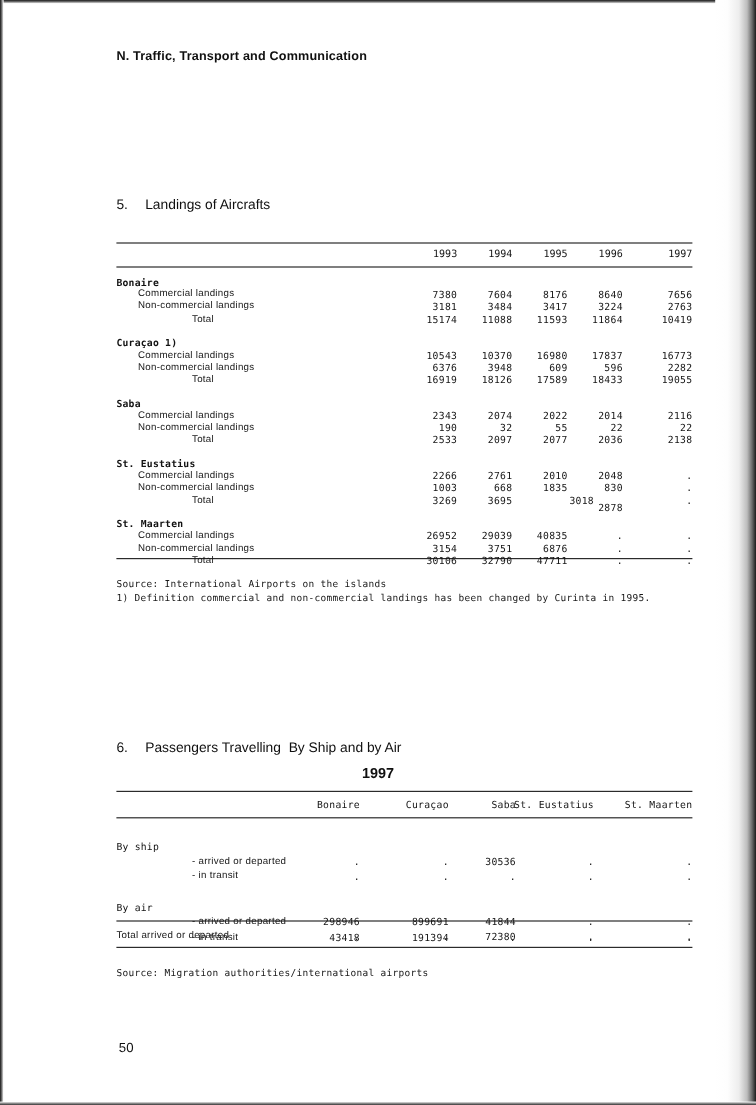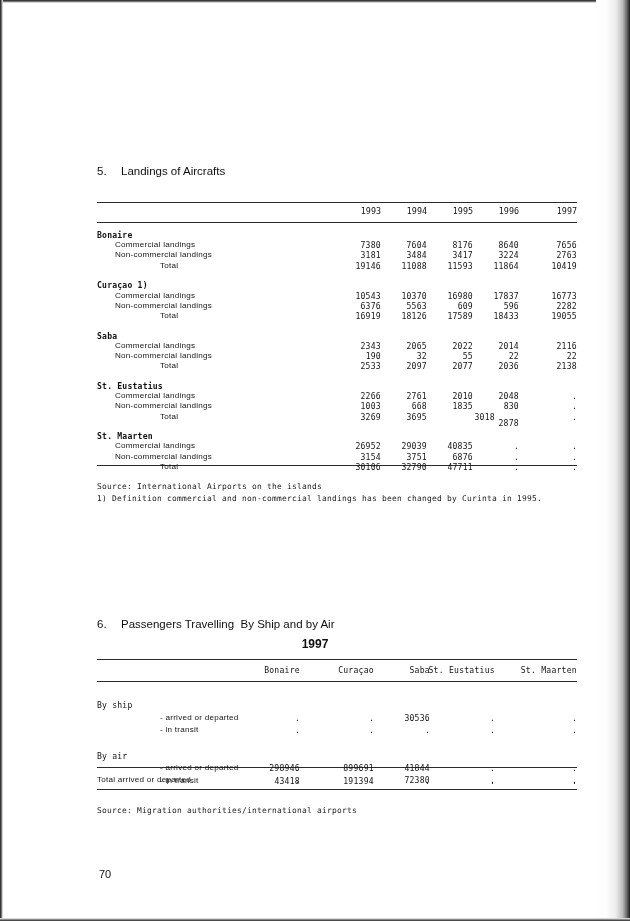--- a/index.html
+++ b/index.html
@@ -182,20 +182,21 @@
 
 <div class="page">
 
   <div class="scan-edge-top"></div>
   <div class="scan-edge-left"></div>
   <div class="scan-edge-right"></div>
   <div class="scan-edge-bottom"></div>
 
   <div class="content">
 
+    <div class="section-head">N. Traffic, Transport and Communication</div>
 
     <div id="table5">
 
       <div class="table-title" style="left:97px; top:165px;">5.</div>
       <div class="table-title" style="left:121px; top:165px;">Landings of Aircrafts</div>
 
       <div class="rule hdr-rule-top"></div>
       <div class="rule hdr-rule-bot"></div>
       <div class="rule foot-rule"></div>
 
@@ -214,48 +215,48 @@
           <div class="cell" style="left: 413px; width: 60px; top: 240.2px;">8176</div>
           <div class="cell" style="left: 459px; width: 60px; top: 240.2px;">8640</div>
           <div class="cell" style="left: 517px; width: 60px; top: 240.2px;">7656</div>
           <div class="row-label ind1" style="top: 250.4px;">Non-commercial landings</div>
           <div class="cell" style="left: 321px; width: 60px; top: 250.4px;">3181</div>
           <div class="cell" style="left: 367px; width: 60px; top: 250.4px;">3484</div>
           <div class="cell" style="left: 413px; width: 60px; top: 250.4px;">3417</div>
           <div class="cell" style="left: 459px; width: 60px; top: 250.4px;">3224</div>
           <div class="cell" style="left: 517px; width: 60px; top: 250.4px;">2763</div>
           <div class="row-label ind2" style="top: 260.6px;">Total</div>
-          <div class="cell" style="left: 321px; width: 60px; top: 260.6px;">19146</div>
+          <div class="cell" style="left: 321px; width: 60px; top: 260.6px;">15174</div>
           <div class="cell" style="left: 367px; width: 60px; top: 260.6px;">11088</div>
           <div class="cell" style="left: 413px; width: 60px; top: 260.6px;">11593</div>
           <div class="cell" style="left: 459px; width: 60px; top: 260.6px;">11864</div>
           <div class="cell" style="left: 517px; width: 60px; top: 260.6px;">10419</div>
           <div class="grp-label" style="top: 280.3px;">Curaçao 1)</div>
           <div class="row-label ind1" style="top: 290.5px;">Commercial landings</div>
           <div class="cell" style="left: 321px; width: 60px; top: 290.5px;">10543</div>
           <div class="cell" style="left: 367px; width: 60px; top: 290.5px;">10370</div>
           <div class="cell" style="left: 413px; width: 60px; top: 290.5px;">16980</div>
           <div class="cell" style="left: 459px; width: 60px; top: 290.5px;">17837</div>
           <div class="cell" style="left: 517px; width: 60px; top: 290.5px;">16773</div>
           <div class="row-label ind1" style="top: 300.7px;">Non-commercial landings</div>
           <div class="cell" style="left: 321px; width: 60px; top: 300.7px;">6376</div>
-          <div class="cell" style="left: 367px; width: 60px; top: 300.7px;">5563</div>
+          <div class="cell" style="left: 367px; width: 60px; top: 300.7px;">3948</div>
           <div class="cell" style="left: 413px; width: 60px; top: 300.7px;">609</div>
           <div class="cell" style="left: 459px; width: 60px; top: 300.7px;">596</div>
           <div class="cell" style="left: 517px; width: 60px; top: 300.7px;">2282</div>
           <div class="row-label ind2" style="top: 310.9px;">Total</div>
           <div class="cell" style="left: 321px; width: 60px; top: 310.9px;">16919</div>
           <div class="cell" style="left: 367px; width: 60px; top: 310.9px;">18126</div>
           <div class="cell" style="left: 413px; width: 60px; top: 310.9px;">17589</div>
           <div class="cell" style="left: 459px; width: 60px; top: 310.9px;">18433</div>
           <div class="cell" style="left: 517px; width: 60px; top: 310.9px;">19055</div>
           <div class="grp-label" style="top: 330.6px;">Saba</div>
           <div class="row-label ind1" style="top: 340.8px;">Commercial landings</div>
           <div class="cell" style="left: 321px; width: 60px; top: 340.8px;">2343</div>
-          <div class="cell" style="left: 367px; width: 60px; top: 340.8px;">2065</div>
+          <div class="cell" style="left: 367px; width: 60px; top: 340.8px;">2074</div>
           <div class="cell" style="left: 413px; width: 60px; top: 340.8px;">2022</div>
           <div class="cell" style="left: 459px; width: 60px; top: 340.8px;">2014</div>
           <div class="cell" style="left: 517px; width: 60px; top: 340.8px;">2116</div>
           <div class="row-label ind1" style="top: 351px;">Non-commercial landings</div>
           <div class="cell" style="left: 321px; width: 60px; top: 351px;">190</div>
           <div class="cell" style="left: 367px; width: 60px; top: 351px;">32</div>
           <div class="cell" style="left: 413px; width: 60px; top: 351px;">55</div>
           <div class="cell" style="left: 459px; width: 60px; top: 351px;">22</div>
           <div class="cell" style="left: 517px; width: 60px; top: 351px;">22</div>
           <div class="row-label ind2" style="top: 361.2px;">Total</div>
@@ -358,16 +359,16 @@
           <div class="cell" style="left: 230px; width: 70px; top: 775px;">.</div>
           <div class="cell" style="left: 304px; width: 70px; top: 775px;">.</div>
           <div class="cell" style="left: 360px; width: 70px; top: 775px;">72380</div>
           <div class="cell" style="left: 425px; width: 70px; top: 775px;">.</div>
           <div class="cell" style="left: 507px; width: 70px; top: 775px;">.</div>
         </div>
 
       <div class="note" style="top:806px;">Source: Migration authorities/international airports</div>
     </div>
 
-    <div class="page-number">70</div>
+    <div class="page-number">50</div>
 
   </div>
 </div>
 
 </body></html>

